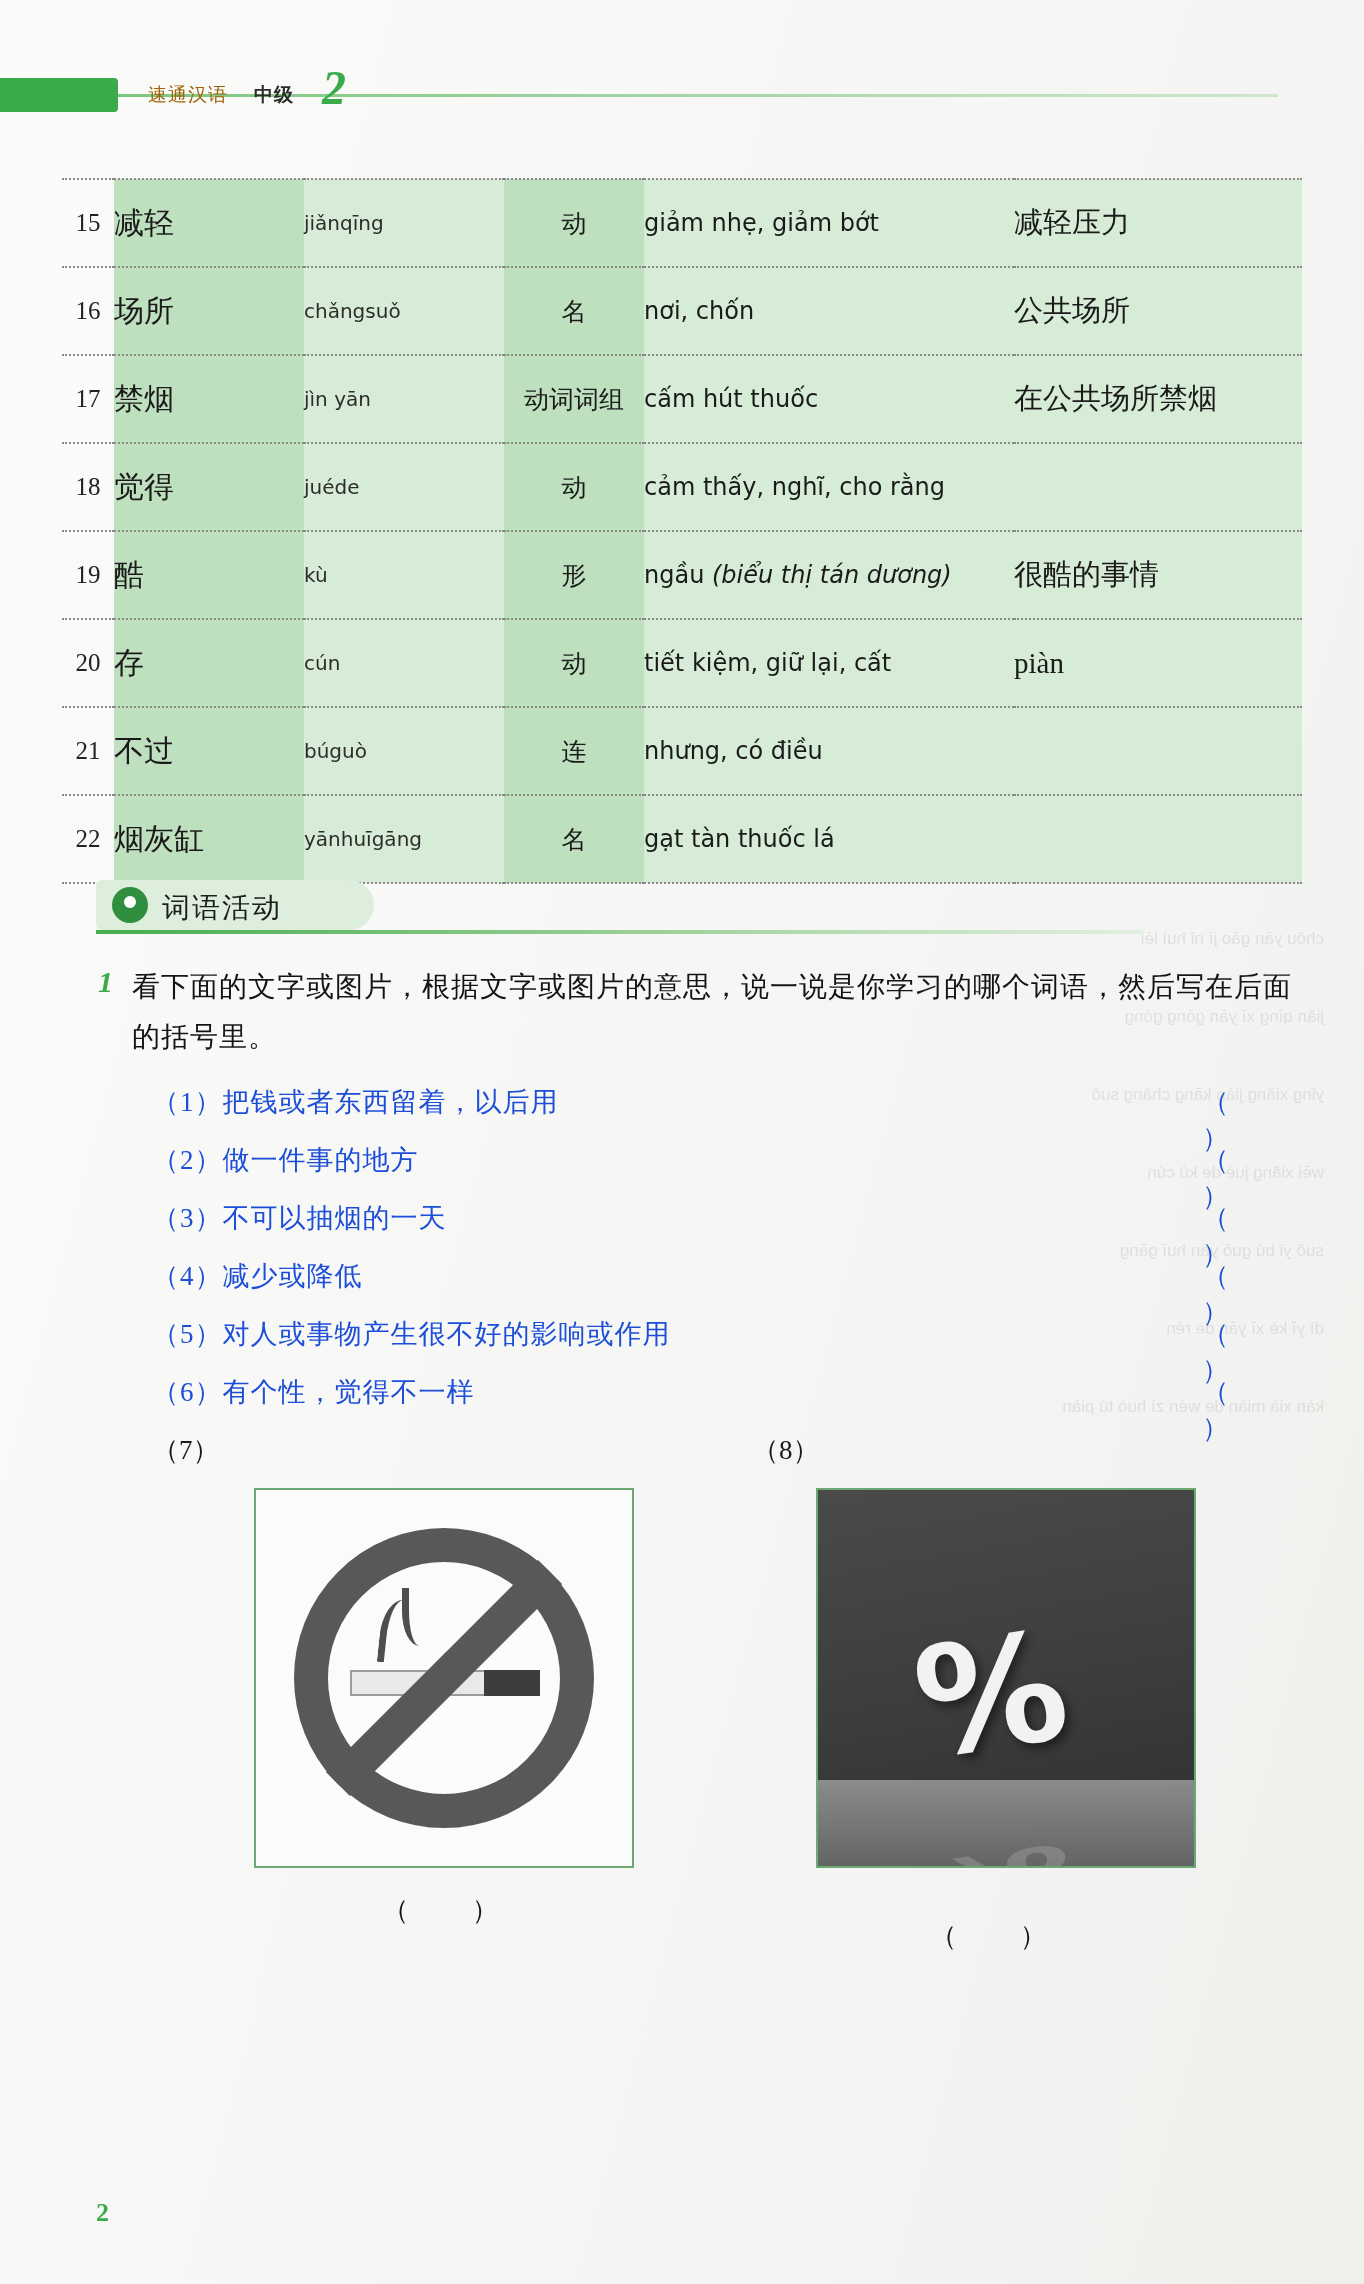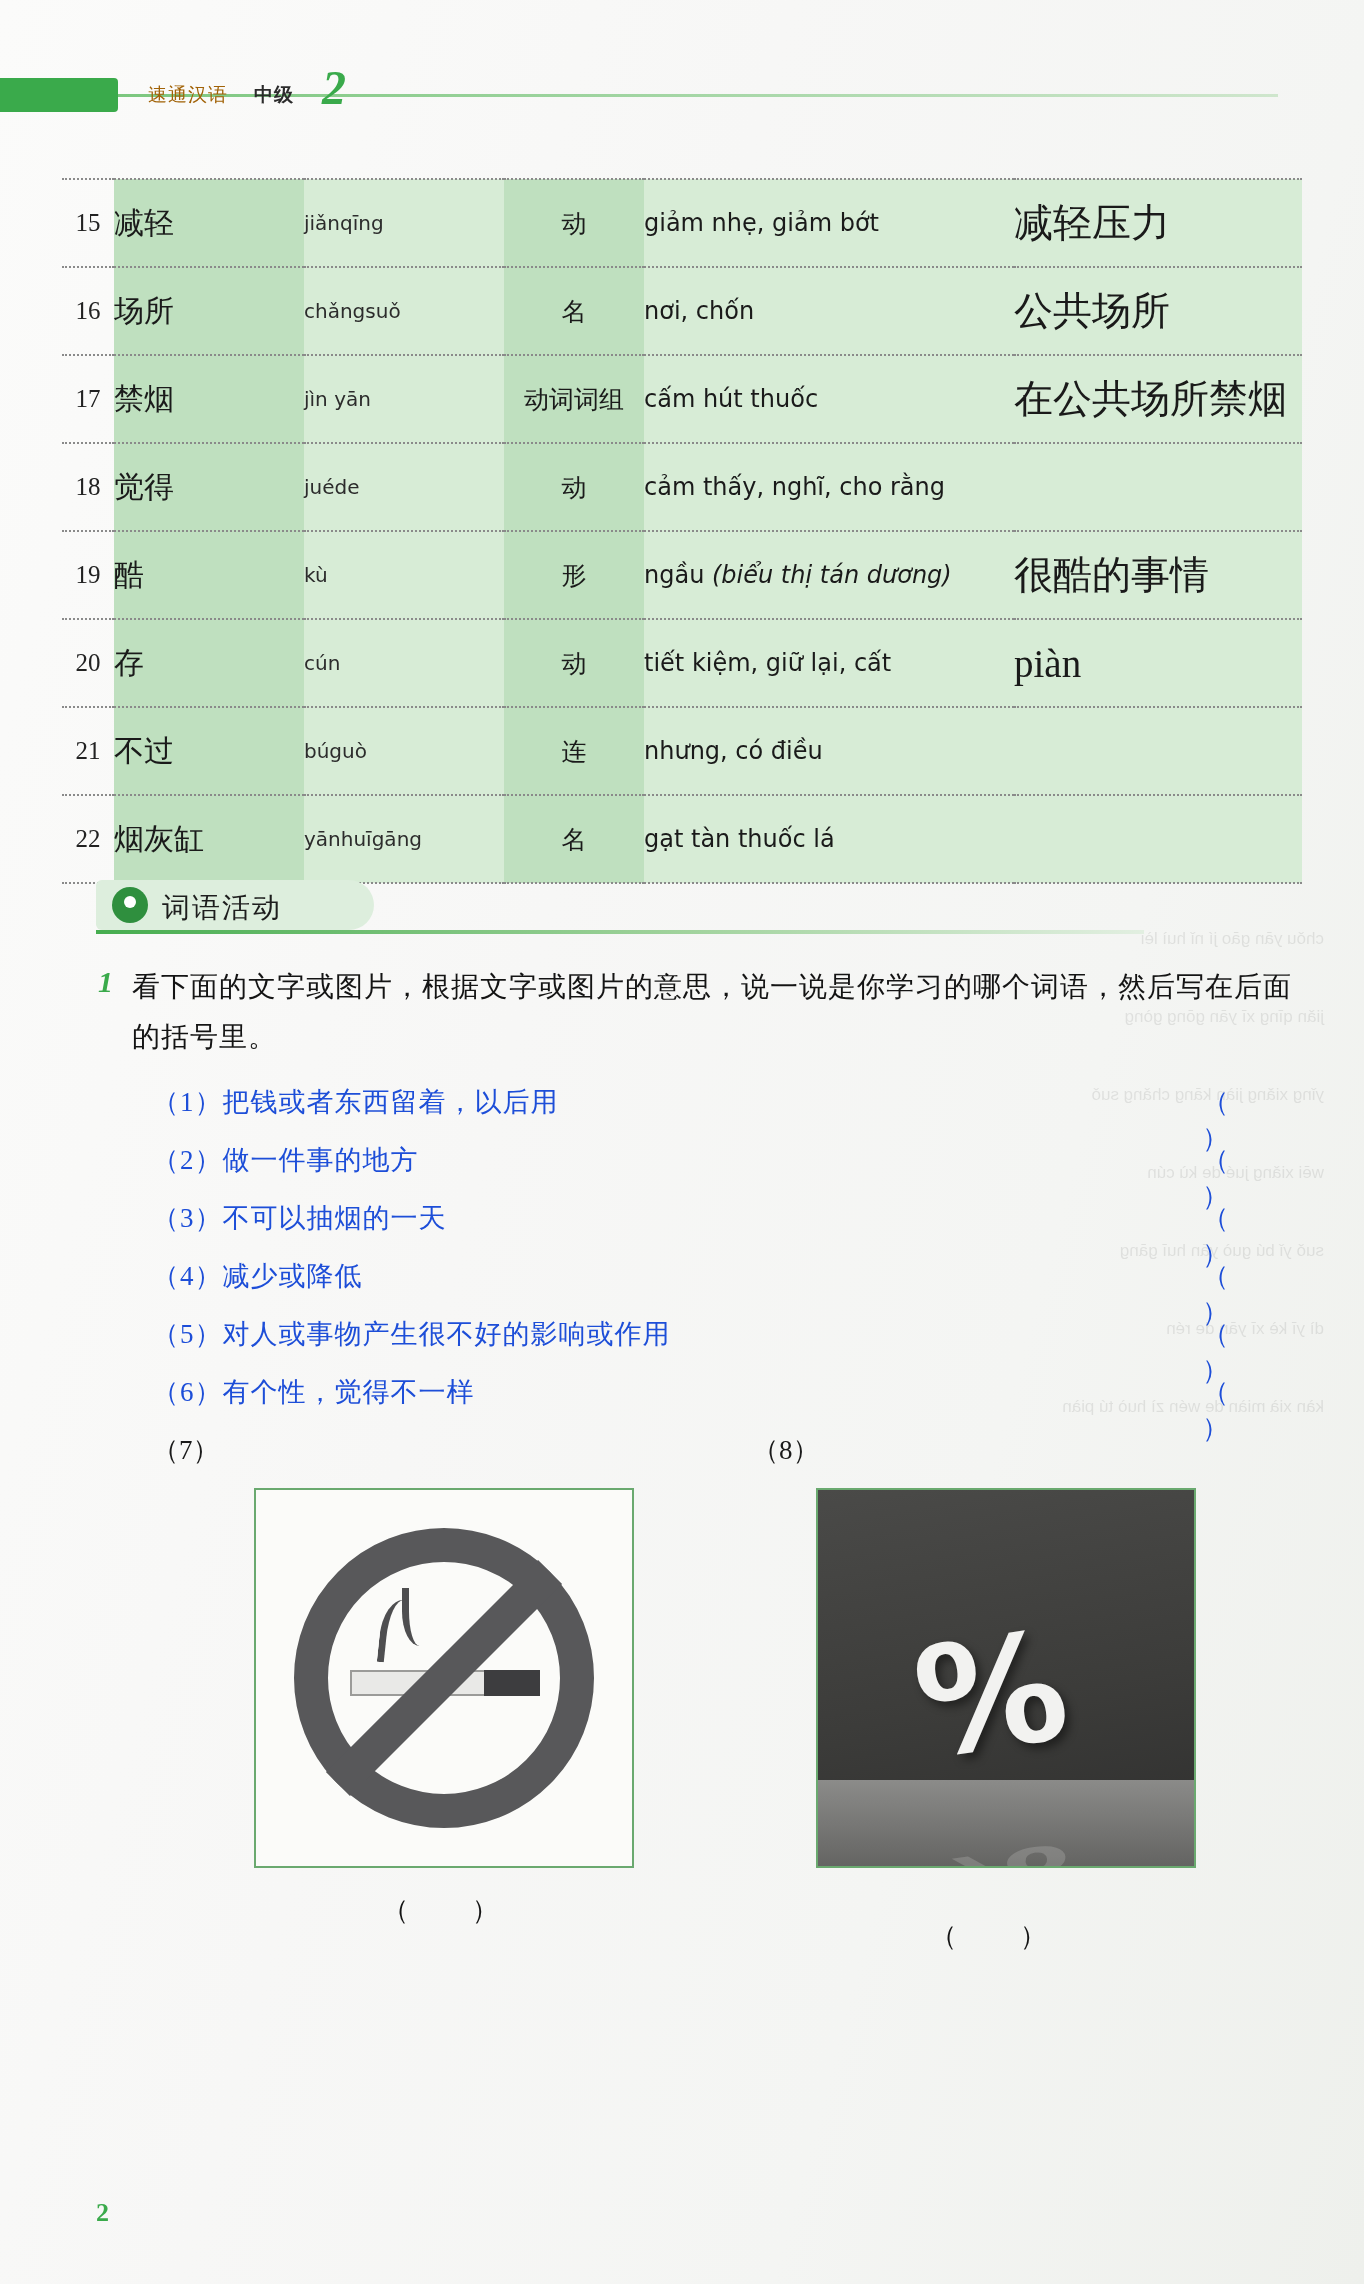--- a/index.html
+++ b/index.html
@@ -112,21 +112,21 @@
     border-bottom: 2px dotted #8a8a8a;
     padding: 0;
   }
   .vocab tr:first-child td { border-top: 2px dotted #8a8a8a; }
   .c-num   { width: 52px;  text-align: center; font-size: 25px; color: #222; }
   .c-word  { width: 190px; padding-left: 20px; background: #bfe0bf; font-size: 30px; margin-top: 18px; }
   .c-pin   { width: 200px; padding-left: 20px; background: #d7ecd6; font-size: 20px; color: #2c2c2c; font-family: "DejaVu Sans", sans-serif;}
   .c-pos   { width: 140px; text-align: center; background: #bfe0bf; font-size: 25px; }
   .c-mean  { width: 370px; padding-left: 18px; background: #d7ecd6; font-size: 24px; font-family: "DejaVu Sans", sans-serif; }
   .c-mean i { font-style: italic; }
-  .c-ex    { width: 288px; padding-left: 16px; background: #d7ecd6; font-size: 39px; }
+  .c-ex    { width: 288px; padding-left: 16px; background: #d7ecd6; font-size: 29px; }
   .vocab tr:nth-child(odd) .c-ex { background: #d7ecd6; }
 
   
   .sec {
     position: absolute;
     left: 96px;
     top: 880px;
     width: 1048px;
     height: 52px;
   }

